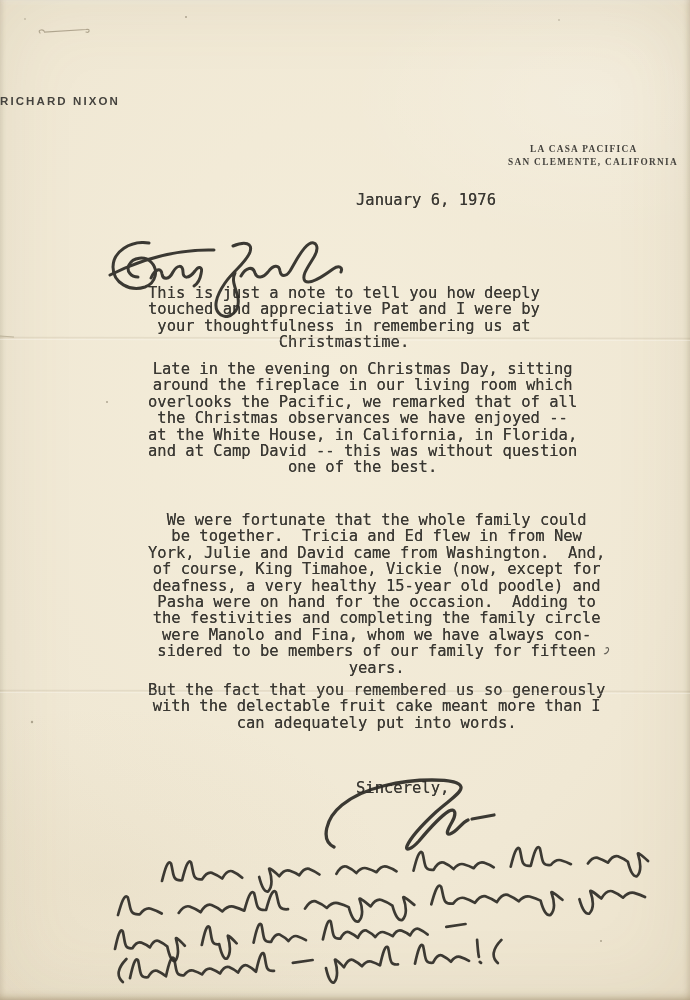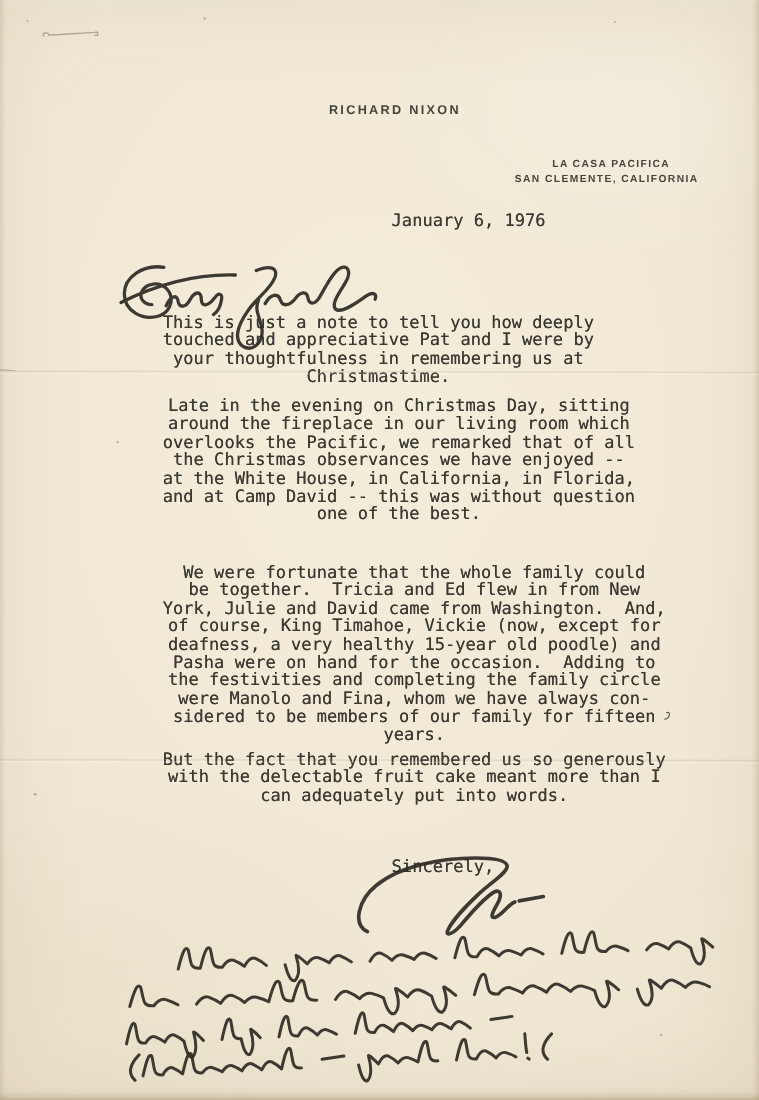--- a/index.html
+++ b/index.html
@@ -27,34 +27,33 @@
     line-height:16.4px;
     letter-spacing:0;
     color:#3a3833;
     text-shadow:0 0 0.5px rgba(58,56,51,0.85);
     white-space:pre;
     text-align:center;
   }
   .para{left:148px;}
   .letterhead-name{
     position:absolute;top:95px;left:0;right:0;
-    text-align:center;
+    text-align:left;
     font-family:"Liberation Sans", sans-serif;
     font-size:11.5px;font-weight:700;letter-spacing:2.1px;
     color:#45433e;
-    margin-left:28px;
   }
   .addr{
     position:absolute;
-    font-family:Liberation Sans, sans-serif;
+    font-family:Liberation Serif, serif;
     font-size:9.3px;font-weight:700;letter-spacing:1.3px;
-    color:#45433e;white-space:pre;
+    color:#45433e;white-space:pre;margin-left:28px;
   }
   .addr1{top:144px;left:502px;}
-  .addr2{top:157px;left:468px;text-align:right;}
+  .addr2{top:157px;left:480px;text-align:right;}
   .date{top:192px;left:356px;}
   .p1{top:285px;}
   .p2{top:361px;}
   .p3{top:512px;}
   .p4{top:682px;}
   .p5{top:731px;}
   .closing{top:780px;left:356px;}
   .overlay{position:absolute;top:0;left:0;width:690px;height:1000px;pointer-events:none;}
   .ink{fill:none;stroke:#2e2c27;stroke-linecap:round;stroke-linejoin:round;opacity:0.93;}
   .ink-salutation{stroke-width:3;}

